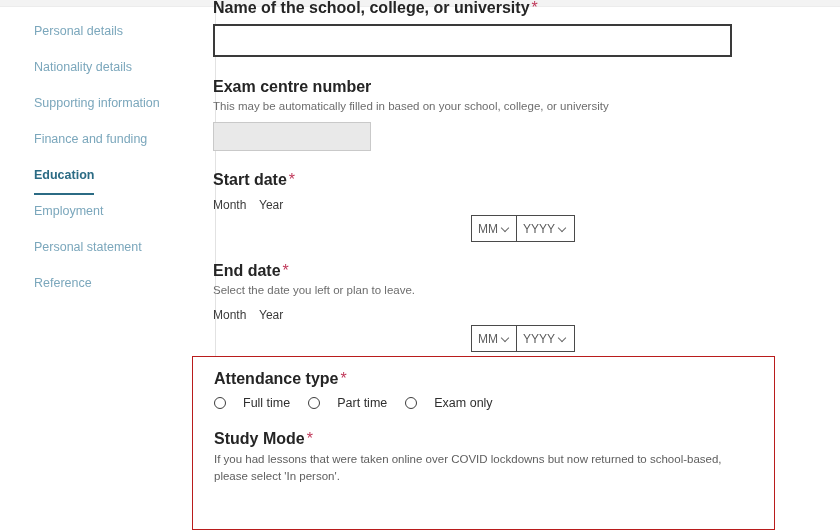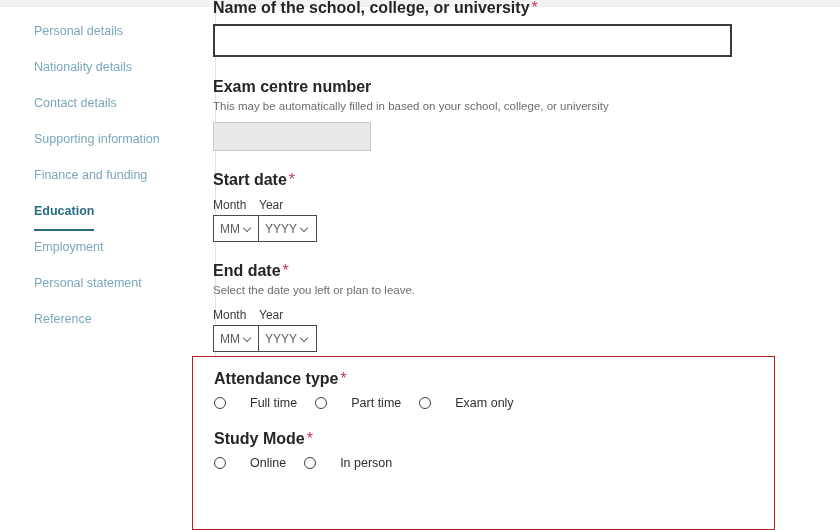--- a/index.html
+++ b/index.html
@@ -115,20 +115,21 @@
     display: flex;
     margin-top: 10px;
     font-size: 12px;
     color: #3b3b3b;
   }
   .date-head .m { width: 46px; }
   .date-head .y { width: 60px; }
   .date-selects {
     display: flex;
     margin-top: 3px;
+    justify-content: center;
   }
   .sel {
     box-sizing: border-box;
     height: 27px;
     border: 1px solid #4a4a4a;
     background: #ffffff;
     font-family: "Liberation Sans", sans-serif;
     font-size: 12px;
     color: #5c5c5c;
     padding: 0 3px 0 6px;
@@ -185,21 +186,21 @@
     height: 12px;
     border: 1.5px solid #3d3d3d;
     border-radius: 50%;
     box-sizing: border-box;
     background: #fff;
     flex: none;
   }
   .radio-text {
     font-size: 12.5px;
     color: #2f2f2f;
-    margin-left: 24px;
+    margin-left: 17px;
     white-space: nowrap;
   }
   .hl-block-2 { margin-top: 21px; }
   .hl-hint {
     font-size: 11.5px;
     color: #5e5e5e;
     line-height: 17px;
     margin: 4px 0 0 0;
     width: 520px;
   }
@@ -211,23 +212,20 @@
 
   <div class="top-strip"></div>
 
   <div class="sidebar">
     <ul class="nav-list">
       <li class="nav-item">
         <span class="nav-label">Personal details</span>
       </li>
       <li class="nav-item">
         <span class="nav-label">Nationality details</span>
-      </li>
-      <li class="nav-item">
-        <span class="nav-label">Contact details</span>
       </li>
       <li class="nav-item">
         <span class="nav-label">Supporting information</span>
       </li>
       <li class="nav-item">
         <span class="nav-label">Finance and funding</span>
       </li>
       <li class="nav-item active">
         <span class="nav-label">Education</span>
       </li>
@@ -321,28 +319,19 @@
             <span class="radio-circle"></span>
             <span class="radio-text">Exam only</span>
           </label>
         </div>
       </div>
 
       <div class="hl-block-2">
         <div class="field-label">
           <span>Study Mode</span><span class="req">*</span>
         </div>
-        <div class="radio-row">
-          <label class="radio-opt">
-            <span class="radio-circle"></span>
-            <span class="radio-text">Online</span>
-          </label>
-          <label class="radio-opt">
-            <span class="radio-circle"></span>
-            <span class="radio-text">In person</span>
-          </label>
-        </div>
+        <div class="hl-hint">If you had lessons that were taken online over COVID lockdowns but now returned to school-based, please select 'In person'.</div>
       </div>
 
     </div>
   </div>
 
 </div>
 
 </body></html>

